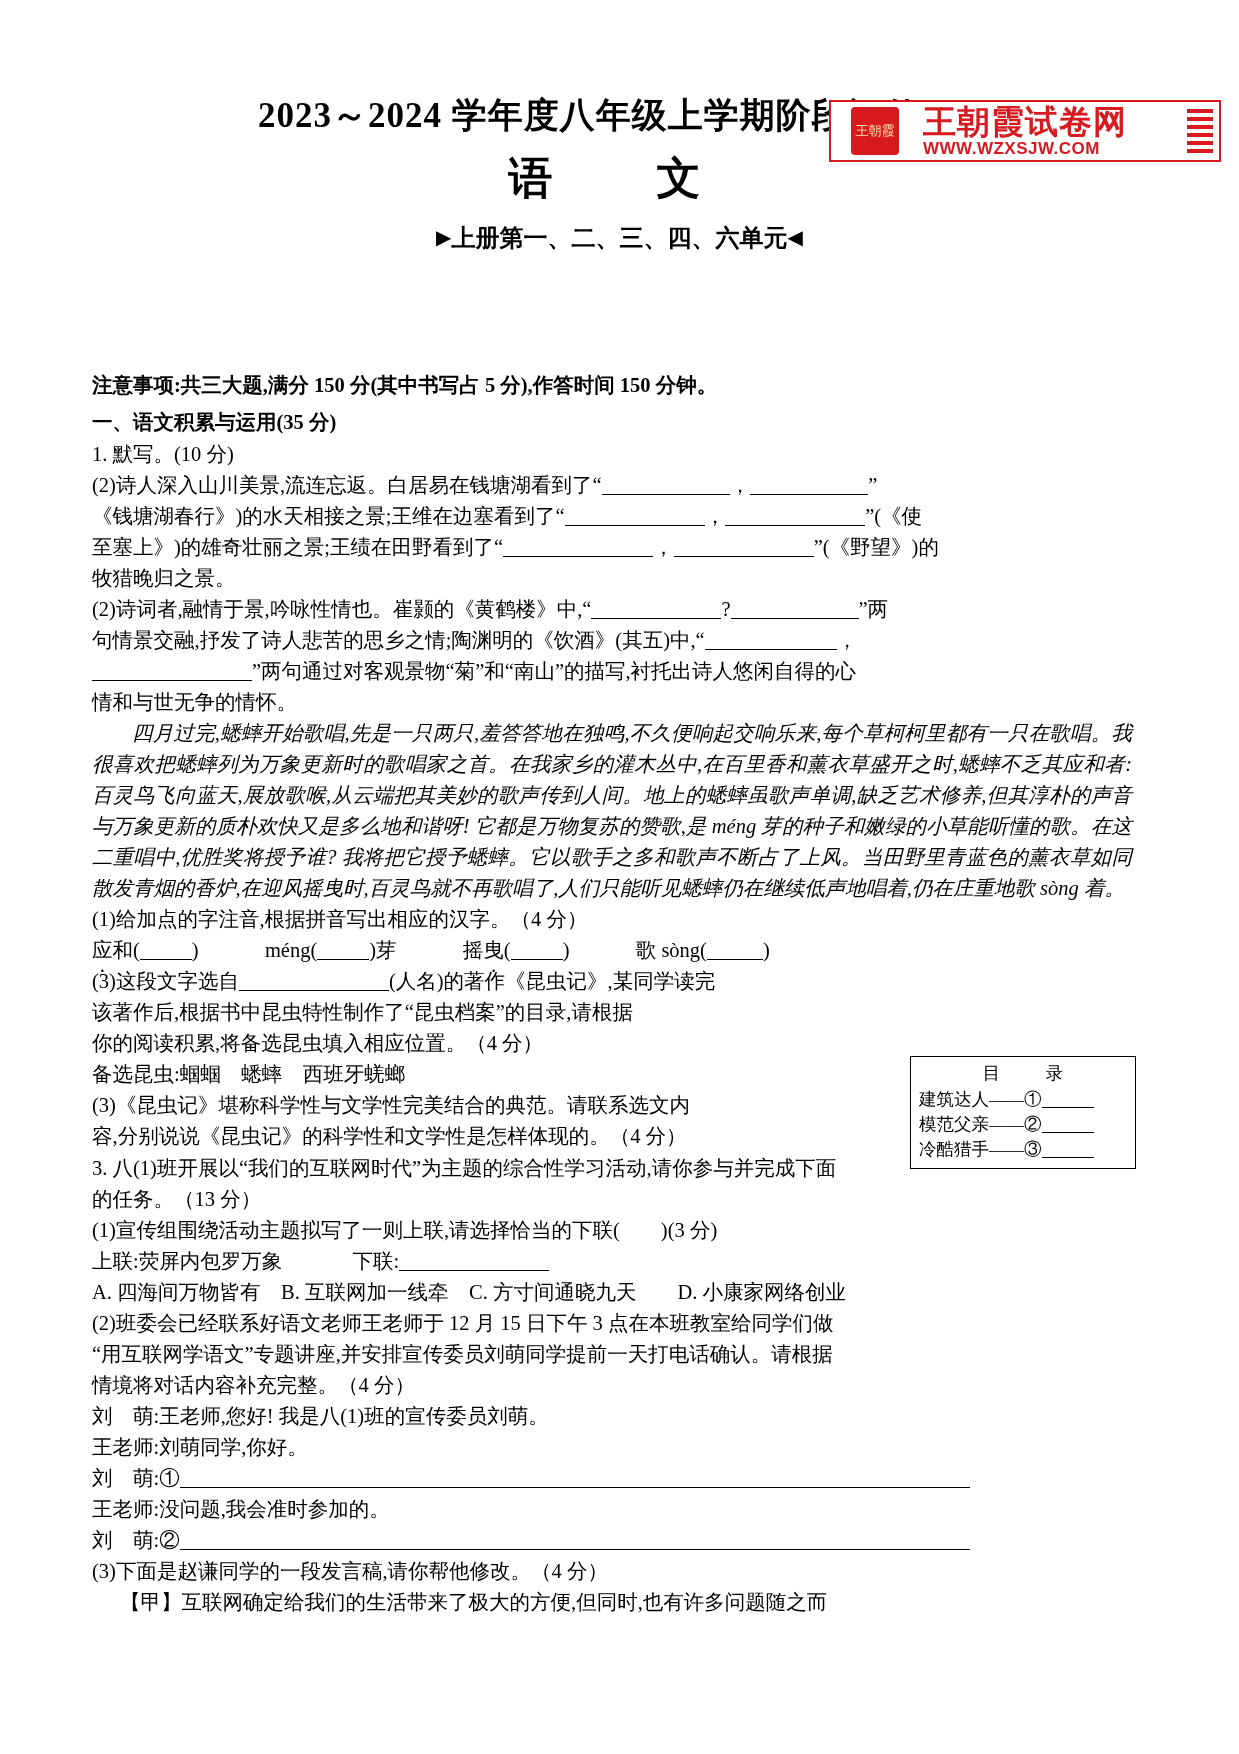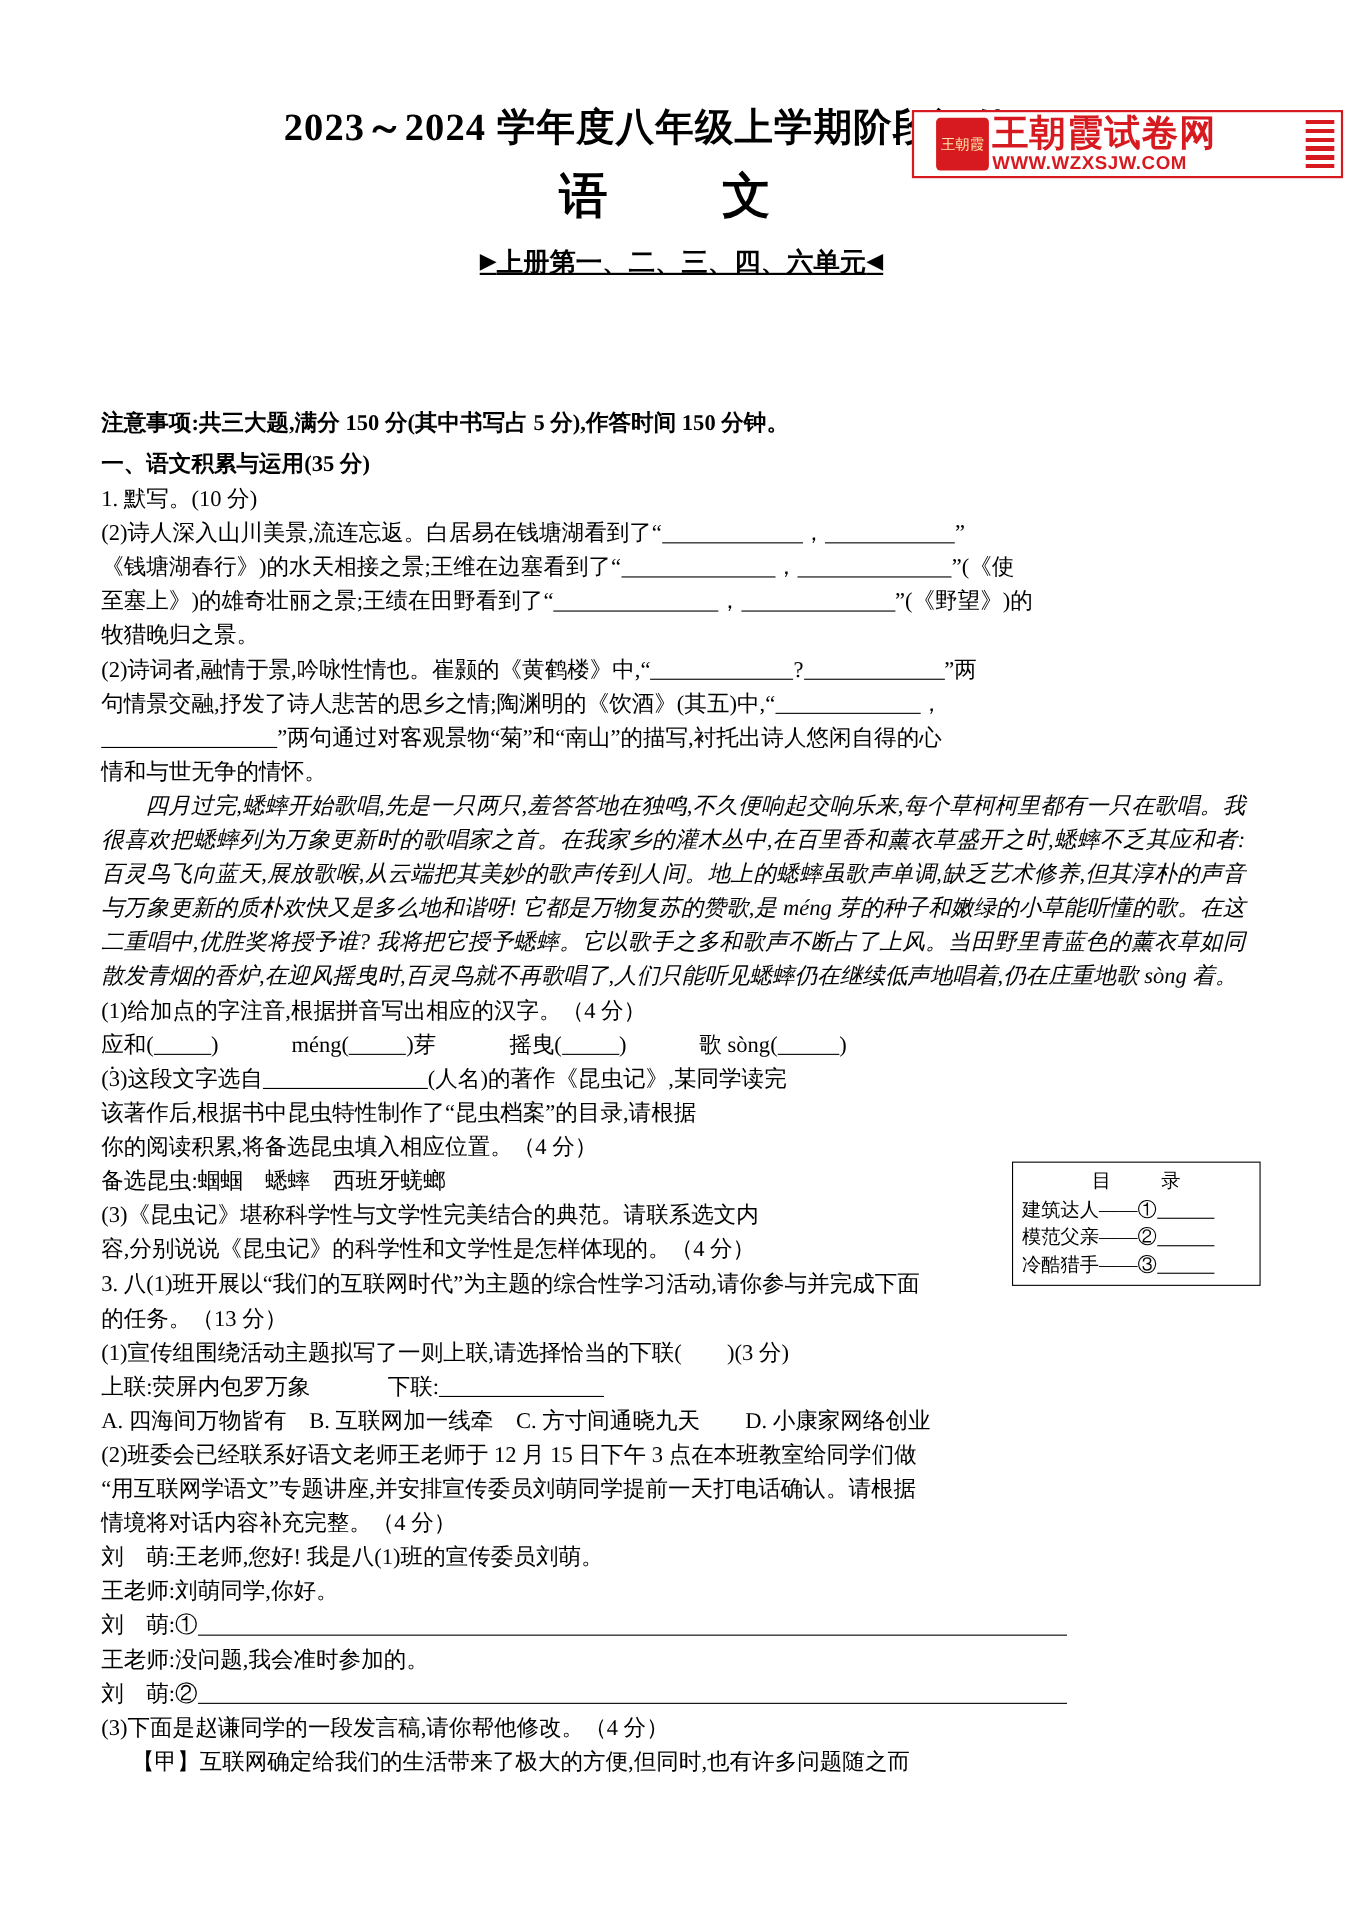--- a/index.html
+++ b/index.html
@@ -47,21 +47,21 @@
     justify-content: center;
     text-align: center;
     border-radius: 4px;
     font-family: "Liberation Serif", serif;
     flex: 0 0 auto;
   }
   .logo-texts {
     display: flex;
     flex-direction: column;
     justify-content: center;
-    margin-left: 3px;
+    margin-left: 24px;
   }
   .logo-title {
     color: #d71920;
     font-size: 33px;
     font-weight: bold;
     letter-spacing: 1px;
     line-height: 34px;
     font-family: "Liberation Serif", serif;
   }
   .logo-url {
@@ -94,21 +94,20 @@
     font-size: 44px;
     font-weight: bold;
     letter-spacing: 30px;
     margin: 10px 0 0 0;
   }
   .doc-scope {
     text-align: center;
     font-size: 24px;
     font-weight: bold;
     margin: 14px 0 0 0;
-    text-decoration: underline;
   }
   .arrow {
     font-size: 20px;
     vertical-align: 2px;
   }
 
   
   .content {
     position: absolute;
     left: 92px;
@@ -147,21 +146,21 @@
     text-indent: 40px;
     font-style: italic;
   }
   .passage-wrap {
     font-family: "Liberation Serif", serif;
   }
 
   
   .catalog {
     position: absolute;
-    right: 2px;
+    right: 12px;
     top: 688px;
     width: 226px;
     border: 1.5px solid #000;
     box-sizing: border-box;
     padding: 4px 8px 6px 8px;
     font-size: 17.5px;
     line-height: 25px;
     background: #fff;
   }
   .catalog-title {

